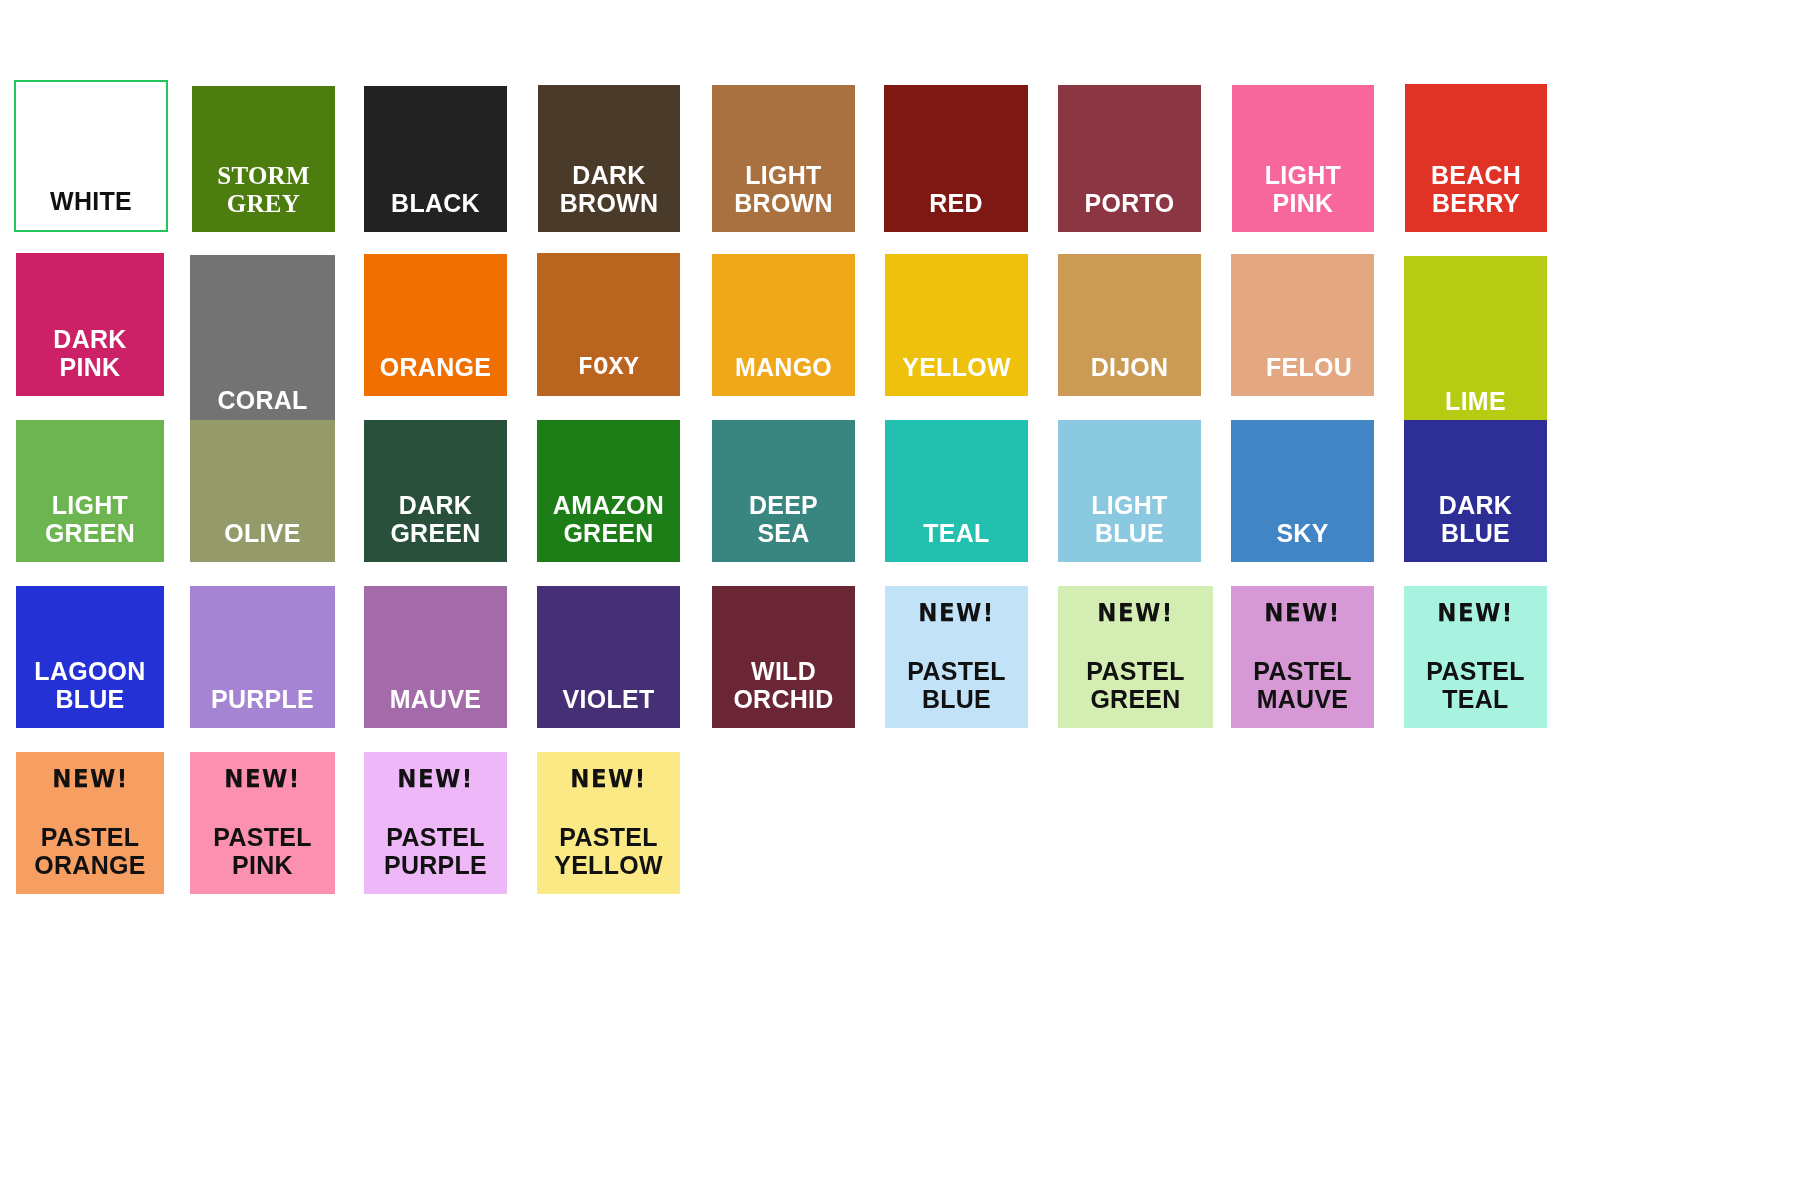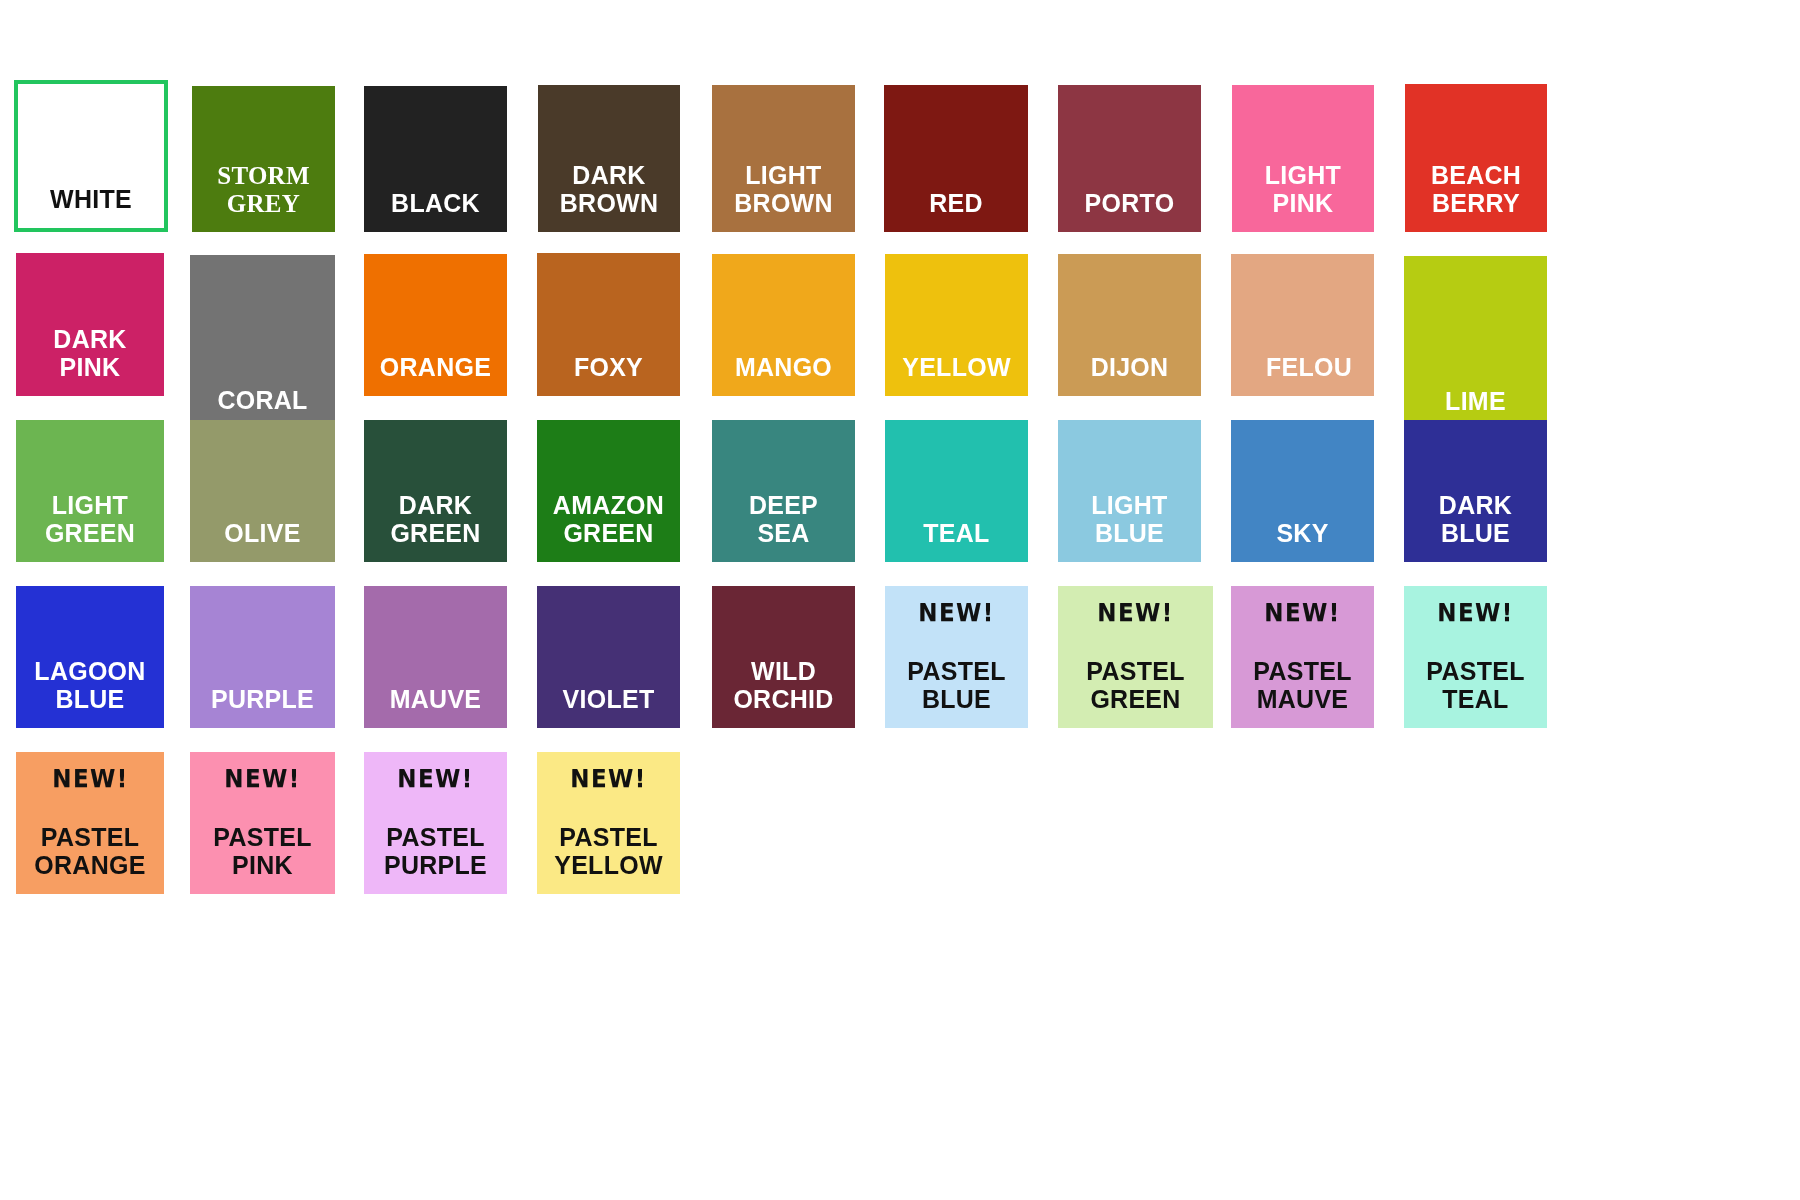--- a/index.html
+++ b/index.html
@@ -37,21 +37,21 @@
     text-align:center;
     font-weight:bold;
     font-size:26px;
     line-height:1.07;
     letter-spacing:0.3px;
     margin-top:auto;
     padding-bottom:14px;
     white-space:pre-line;
     transform:scaleX(0.96);
   }
-  .swatch.outlined{border:4px solid #22c55e;justify-content:center;}
+  .swatch.outlined{border:2px solid #22c55e;justify-content:center;}
   .swatch.light-label .label{color:#111111;}
   .swatch.dark-label .label{color:#ffffff;}
 </style>
 </head>
 <body>
 
 <div id="board">
     <div class="swatch light-label outlined" style="left: 14px; top: 80px; width: 154px; height: 152px; background: rgb(255, 255, 255);">
       <div class="label">WHITE</div>
     </div>
@@ -87,21 +87,21 @@
     <div class="swatch dark-label" style="left: 16px; top: 253px; width: 148px; height: 143px; background: rgb(204, 33, 102);">
       <div class="label">DARK
 PINK</div>
     </div>
     <div class="swatch dark-label" style="left: 190px; top: 255px; width: 145px; height: 174px; background: #737373;">
       <div class="label">CORAL</div>
     </div>
     <div class="swatch dark-label" style="left: 364px; top: 254px; width: 143px; height: 142px; background: rgb(239, 112, 0);">
       <div class="label">ORANGE</div>
     </div>
-    <div class="swatch dark-label" style="left: 537px; top: 253px; width: 143px; height: 143px; background: rgb(185, 100, 31);">
+    <div class="swatch dark-label" style="left: 537px; top: 253px; width: 143px; height: 143px; background: rgb(185, 100, 31); font-family: Liberation Mono, monospace;">
       <div class="label">FOXY</div>
     </div>
     <div class="swatch dark-label" style="left: 712px; top: 254px; width: 143px; height: 142px; background: rgb(240, 168, 27);">
       <div class="label">MANGO</div>
     </div>
     <div class="swatch dark-label" style="left: 885px; top: 254px; width: 143px; height: 142px; background: rgb(238, 193, 13);">
       <div class="label">YELLOW</div>
     </div>
     <div class="swatch dark-label" style="left: 1058px; top: 254px; width: 143px; height: 142px; background: rgb(203, 155, 85);">
       <div class="label">DIJON</div>

